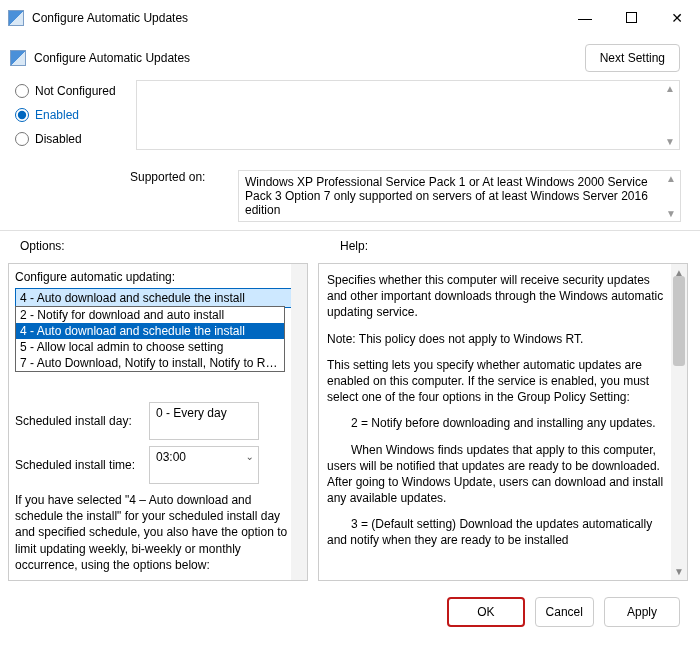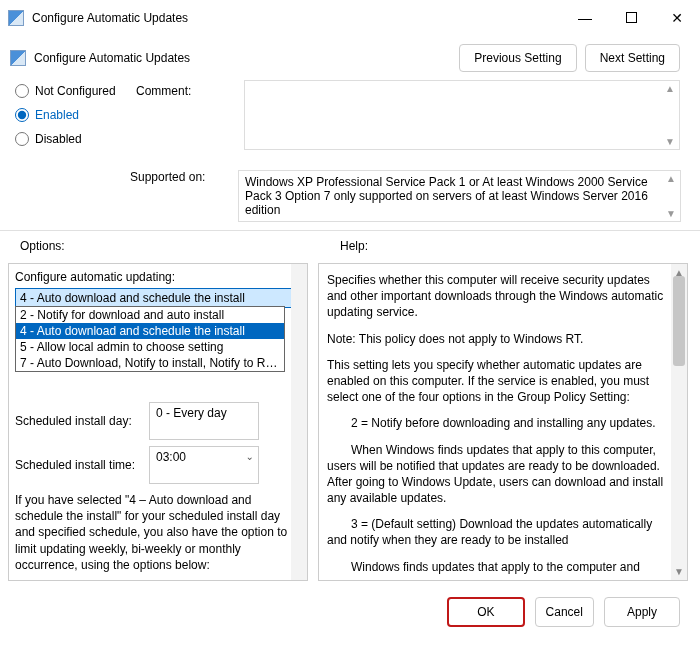--- a/index.html
+++ b/index.html
@@ -247,42 +247,40 @@
       </div>
   </div>
 </div>
 
 <div class="header2">
   <div class="left">
     <span class="icon-policy"></span>
     <span>Configure Automatic Updates</span>
   </div>
   <div class="nav-btns">
-    <button class="btn">Previous Setting</button>
     <button class="btn">Next Setting</button>
   </div>
 </div>
 
 <div class="config-row">
   <div class="radios">
     <label class="radio-opt">
       <input type="radio" name="state" style="">
       <span>Not Configured</span>
     </label>
     <label class="radio-opt">
       <input type="radio" name="state" checked="" style="">
       <span class="enabled-label">Enabled</span>
     </label>
     <label class="radio-opt">
       <input type="radio" name="state" style="">
       <span>Disabled</span>
     </label>
   </div>
   <div class="comment-block">
-    <div class="label-col">Comment:</div>
     <div class="comment-textarea">
       <span class="scroll-thumb-v" style="top:2px">▲</span>
       <span class="scroll-thumb-v" style="bottom:2px">▼</span>
     </div>
   </div>
 </div>
 
 <div class="supported-row">
   <div class="lbl">Supported on:</div>
   <div class="supported-text-box">
@@ -340,21 +338,20 @@
     <div class="v-scroll"></div>
   </div>
 
   <div class="help-panel">
     <p>Specifies whether this computer will receive security updates and other important downloads through the Windows automatic updating service.</p>
     <p>Note: This policy does not apply to Windows RT.</p>
     <p>This setting lets you specify whether automatic updates are enabled on this computer. If the service is enabled, you must select one of the four options in the Group Policy Setting:</p>
     <p class="indent">2 = Notify before downloading and installing any updates.</p>
     <p class="indent">When Windows finds updates that apply to this computer, users will be notified that updates are ready to be downloaded. After going to Windows Update, users can download and install any available updates.</p>
     <p class="indent">3 = (Default setting) Download the updates automatically and notify when they are ready to be installed</p>
-    <p class="indent">Windows finds updates that apply to the computer and</p>
     <div class="vscroll">
       <span style="position:absolute;top:2px;left:3px;font-size:10px;color:#888">▲</span>
       <div class="thumb"></div>
       <span style="position:absolute;bottom:2px;left:3px;font-size:10px;color:#888">▼</span>
     </div>
   </div>
 </div>
 
 <div class="bottom-btns">
   <button class="btn ok">OK</button>

